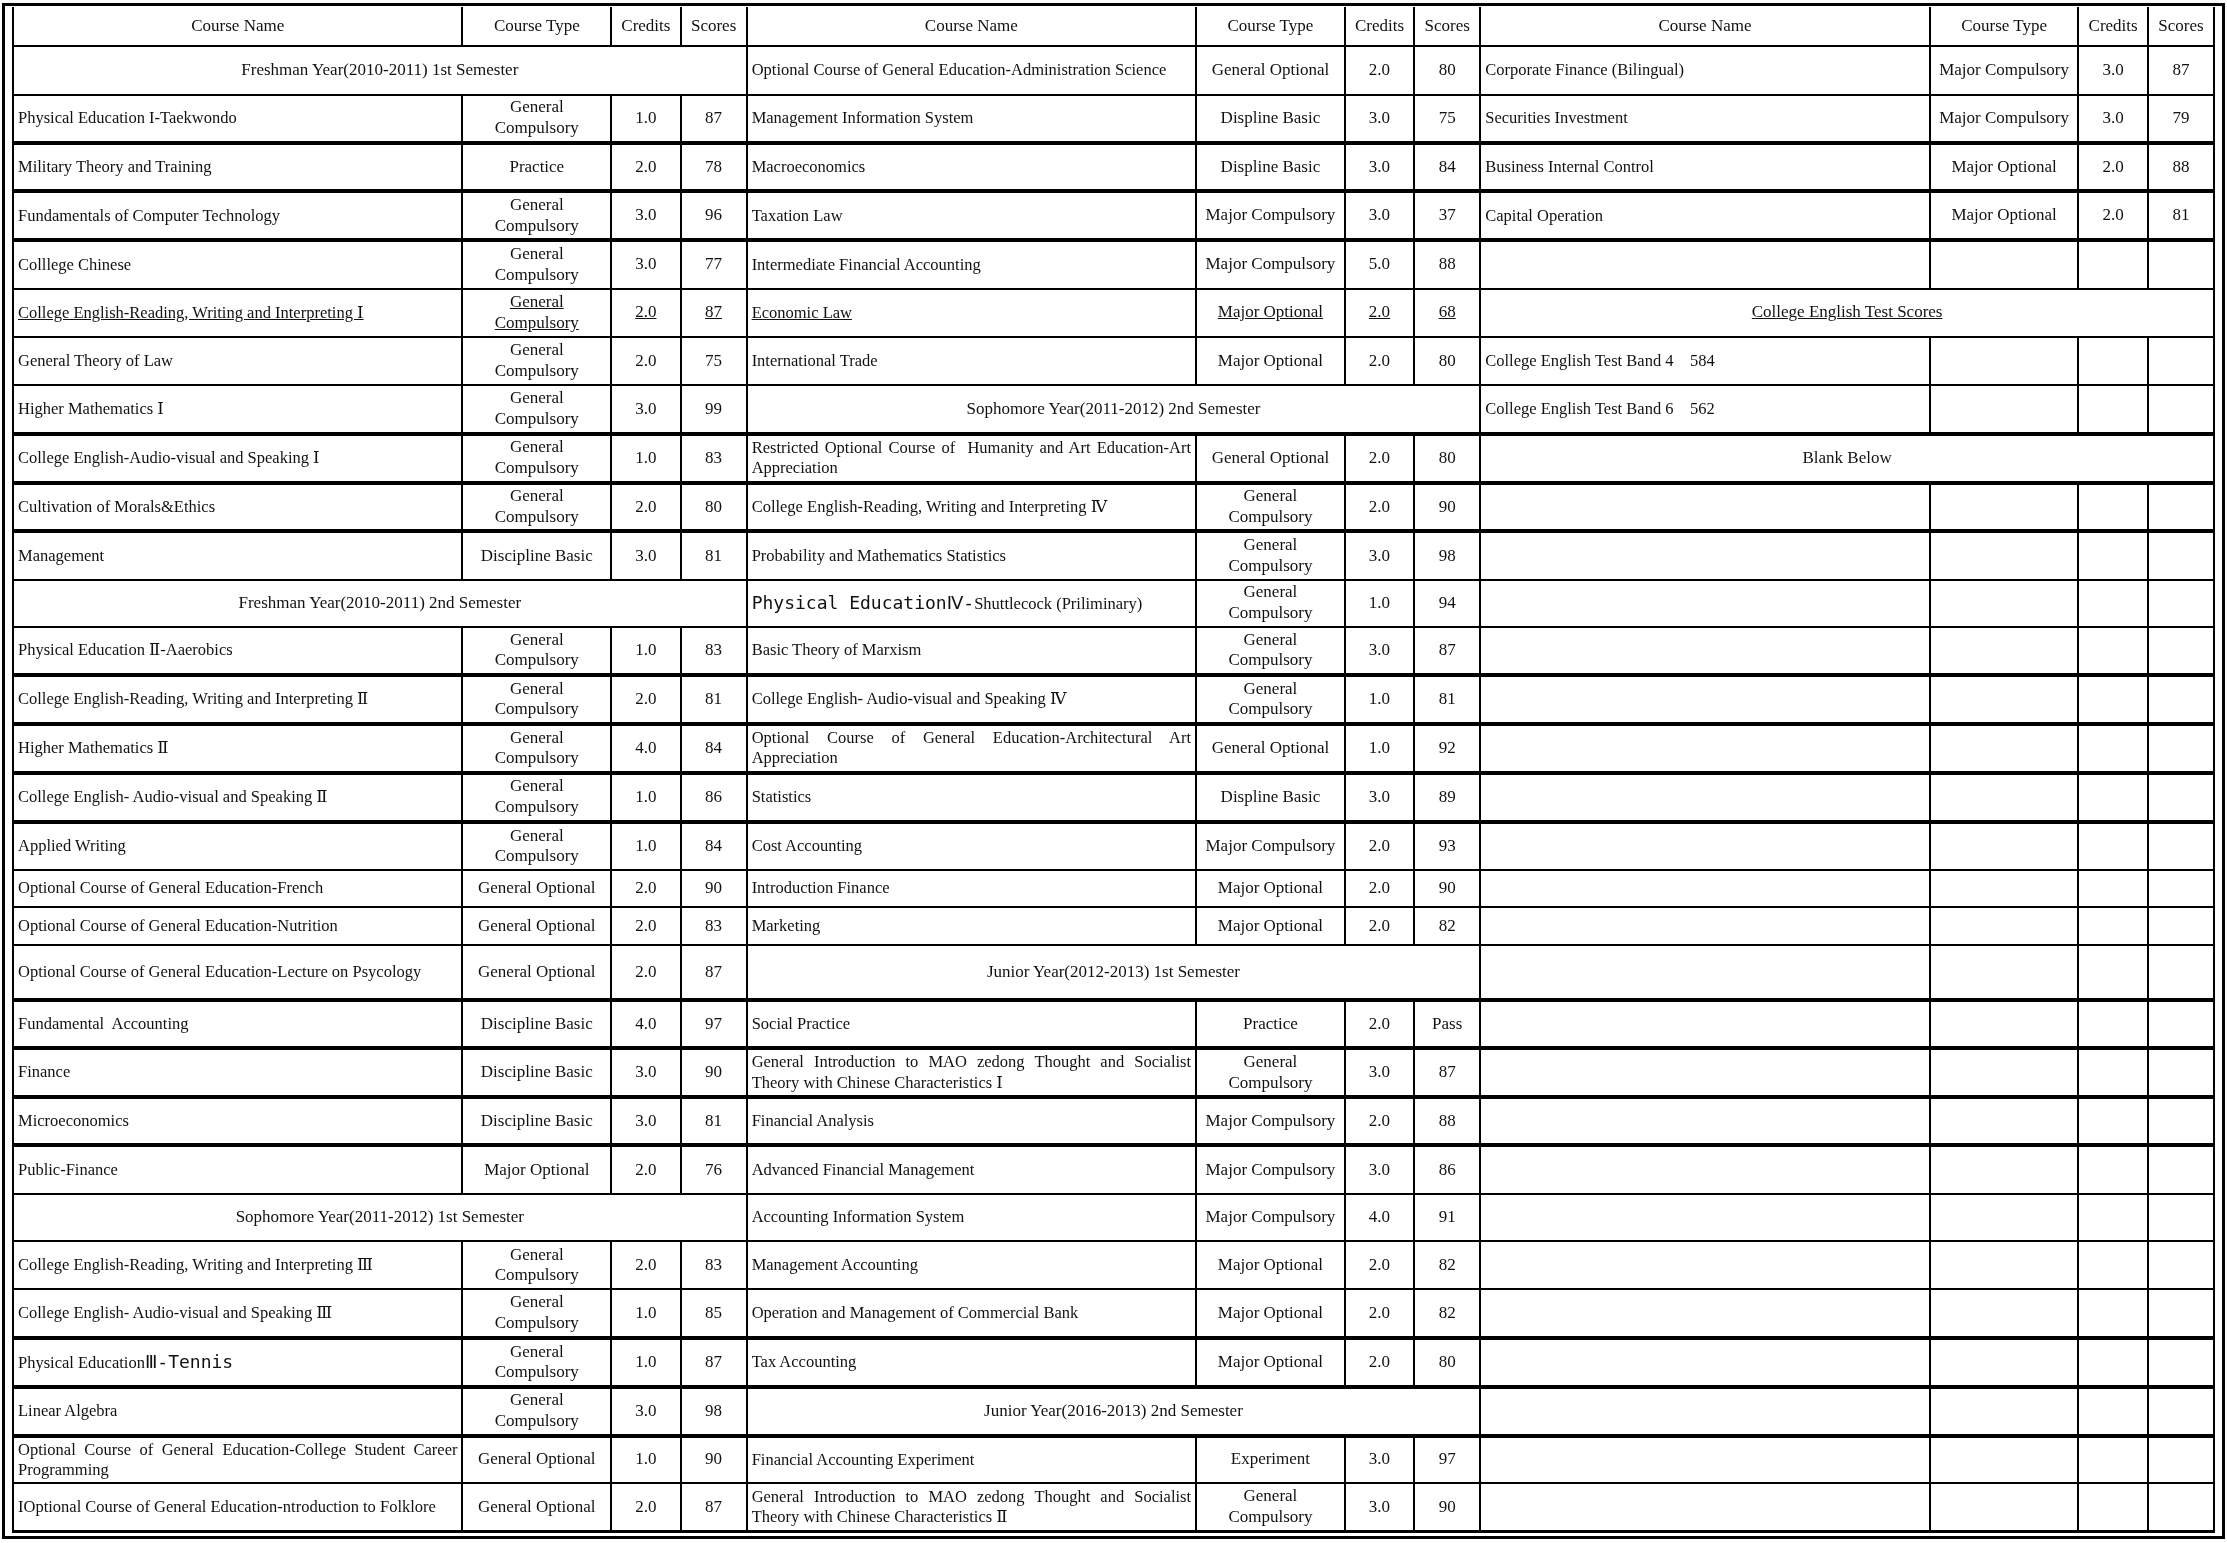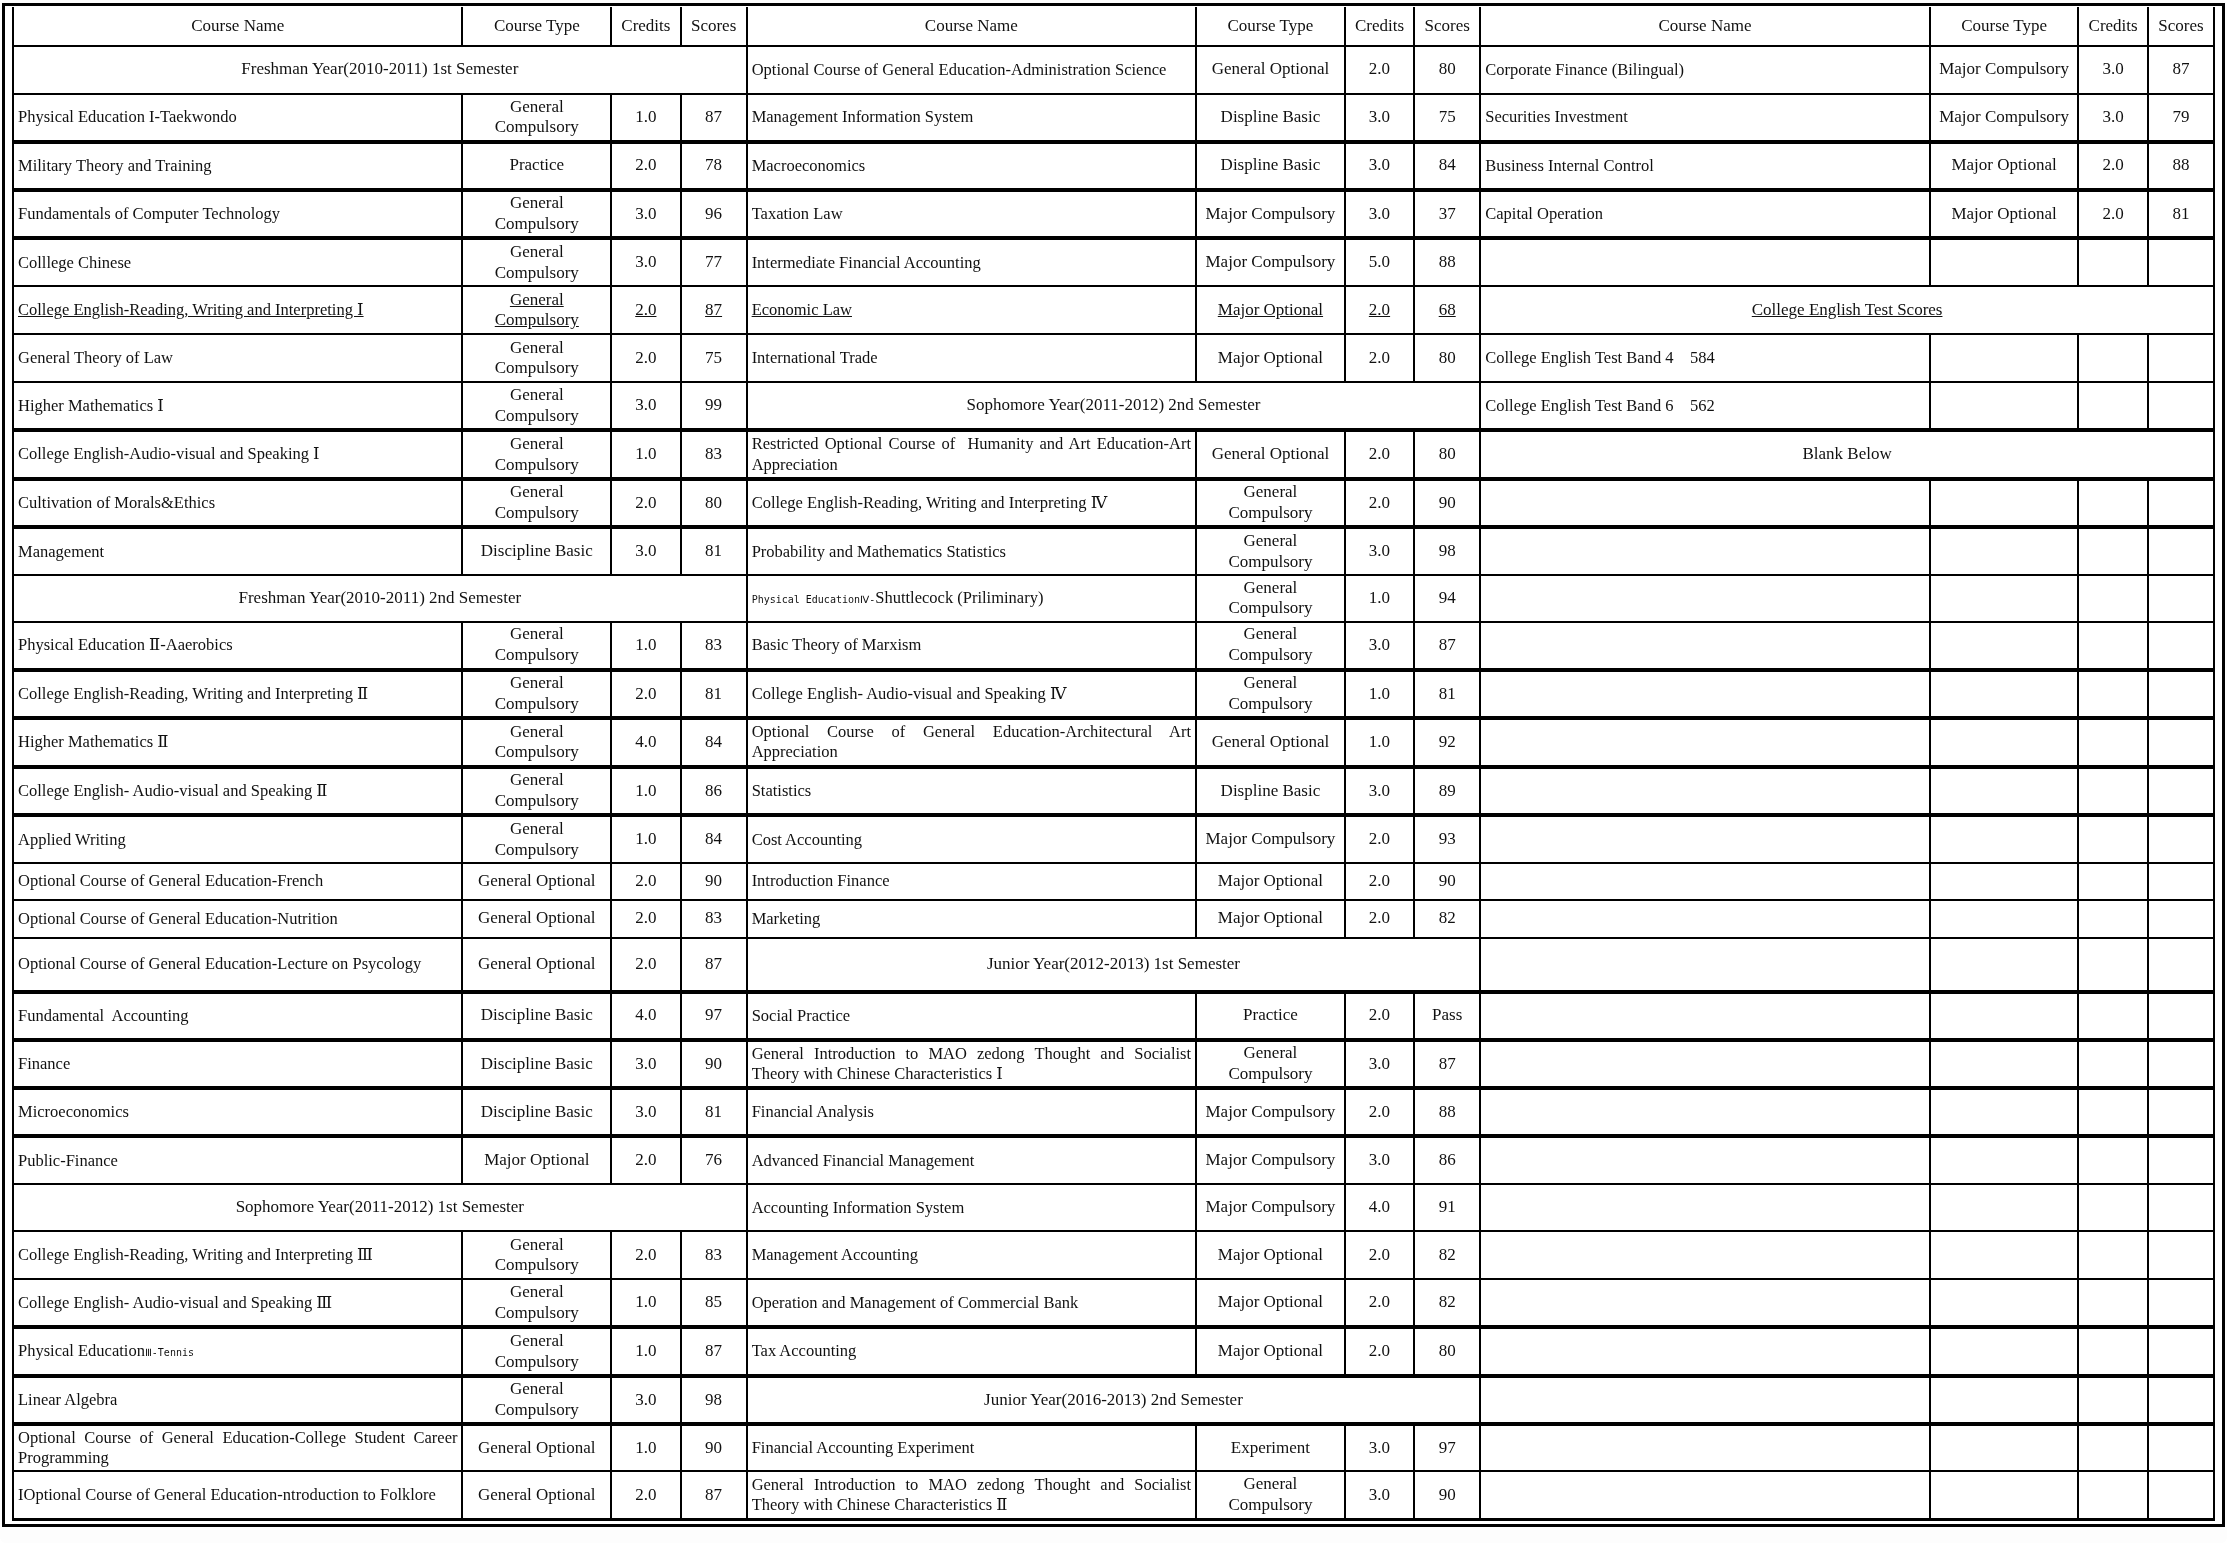--- a/index.html
+++ b/index.html
@@ -6,21 +6,21 @@
     margin:0;
     width:2227px;
     height:1543px;
     background:#ffffff;
     overflow:hidden;
   }
   .page{
     box-sizing:border-box;
     width:2227px;
     height:1543px;
-    padding:3px 2px 16px 2px;
+    padding:3px 2px 4px 2px;
     background:#fdfdfd;
     border-radius:6px;
   }
   .table-frame{
     box-sizing:border-box;
     border:3px solid #000;
     height:100%;
     padding:1px 7px 3px 7px;
     background:#ffffff;
   }
@@ -50,21 +50,21 @@
   th.col-course_name{ text-align:center; font-size:17px; }
   .col-course_type,.col-credits,.col-scores{ text-align:center; }
   .col-course_type{ padding:1px 4px; }
   
   .panel-start{ border-left:5px double #000; }
   
   td.section{ text-align:center; font-size:17px; }
   
   tr.tb > td{ border-bottom-width:4px; }
   .bold{ font-weight:bold; }
-  .mono{ font-family:"DejaVu Sans Mono","Liberation Mono",monospace; font-size:10px; }
+  .mono{ font-family:"DejaVu Sans Mono","Liberation Mono",monospace; font-size:18px; }
 </style>
 </head>
 <body>
 
 <div class="page">
   <div class="table-frame">
     <table class="grid">
       <colgroup>
         <col style="width:20.4%">
           <col style="width:6.75%">

